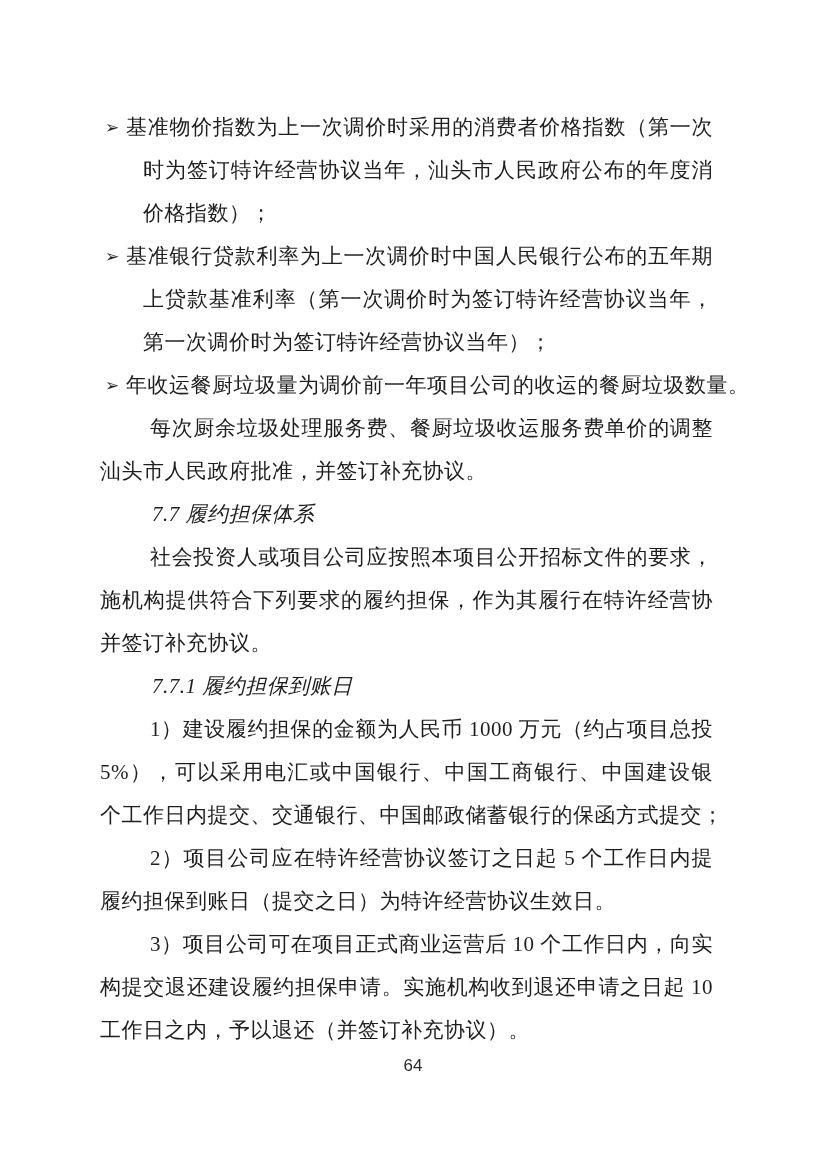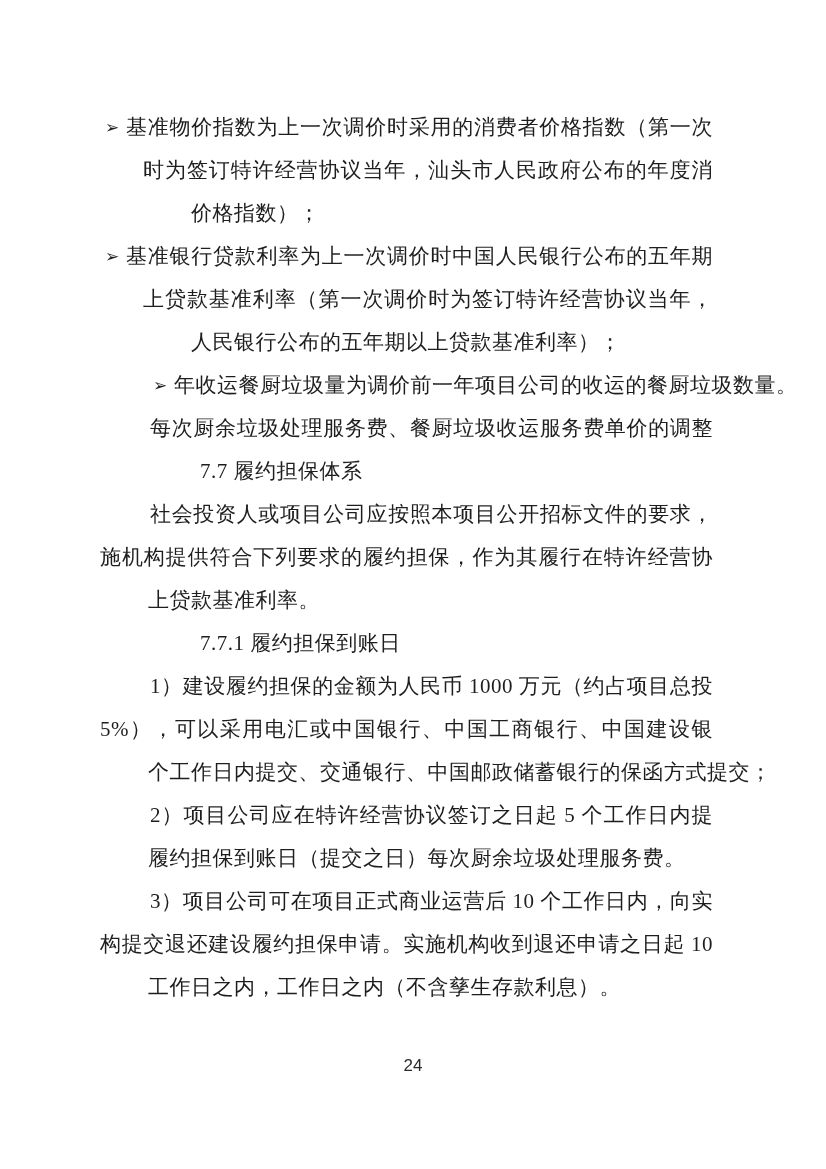--- a/index.html
+++ b/index.html
@@ -16,36 +16,36 @@
     position:absolute;
     left:100px;top:106px;
     width:613px;
   }
   .line{
     height:43px;
     line-height:43px;
     font-size:21px;
     letter-spacing:0.5px;
   }
-  .nw{white-space:nowrap;margin-left:48px;}
+  .nw{white-space:nowrap;}
   .just{
     text-align:justify;
     text-align-last:justify;
     overflow:hidden;
   }
   .bf{position:relative;padding-left:26px;}
   .marker{
     position:absolute;
     left:5px;top:0;
     font-size:17px;
     font-family:"DejaVu Sans","Liberation Sans",sans-serif;
   }
   .bc{padding-left:43px;}
   .pf{text-indent:50px;}
-  .hd{padding-left:52px;}
+  .hd{padding-left:52px;font-style:italic;}
   .pageno{
     position:absolute;
     left:0;top:1056px;
     width:100%;
     text-align:center;
     font-family:"Liberation Sans","DejaVu Sans",sans-serif;
     font-size:17px;
     color:#2a2a2a;
   }
 </style>
@@ -60,44 +60,45 @@
       <span>基准物价指数为上一次调价时采用的消费者价格指数（第一次调价</span>
     </div>
     <div class="line just bc">时为签订特许经营协议当年，汕头市人民政府公布的年度消费者</div>
     <div class="line nw bc">价格指数）；</div>
 
     <div class="line just bf">
       <span class="marker">➢</span>
       <span>基准银行贷款利率为上一次调价时中国人民银行公布的五年期以</span>
     </div>
     <div class="line just bc">上贷款基准利率（第一次调价时为签订特许经营协议当年，中国</div>
-    <div class="line nw bc">人民银行公布的五年期以上贷款基准利率）；</div>
+    <div class="line nw bc">第一次调价时为签订特许经营协议当年）；</div>
 
     <div class="line nw bf">
       <span class="marker">➢</span>
       <span>年收运餐厨垃圾量为调价前一年项目公司的收运的餐厨垃圾数量。</span>
     </div>
 
     <div class="line just pf">每次厨余垃圾处理服务费、餐厨垃圾收运服务费单价的调整须报</div>
+    <div class="line nw">汕头市人民政府批准，并签订补充协议。</div>
 
     <div class="line nw hd">7.7 履约担保体系</div>
 
     <div class="line just pf">社会投资人或项目公司应按照本项目公开招标文件的要求，向实</div>
     <div class="line just">施机构提供符合下列要求的履约担保，作为其履行在特许经营协议下</div>
-    <div class="line nw">上贷款基准利率。</div>
+    <div class="line nw">并签订补充协议。</div>
 
     <div class="line nw hd">7.7.1 履约担保到账日</div>
 
     <div class="line just pf">1）建设履约担保的金额为人民币 1000 万元（约占项目总投资</div>
     <div class="line just">5%），可以采用电汇或中国银行、中国工商银行、中国建设银行、</div>
     <div class="line nw">个工作日内提交、交通银行、中国邮政储蓄银行的保函方式提交；</div>
 
     <div class="line just pf">2）项目公司应在特许经营协议签订之日起 5 个工作日内提交，</div>
-    <div class="line nw">履约担保到账日（提交之日）每次厨余垃圾处理服务费。</div>
+    <div class="line nw">履约担保到账日（提交之日）为特许经营协议生效日。</div>
 
     <div class="line just pf">3）项目公司可在项目正式商业运营后 10 个工作日内，向实施机</div>
     <div class="line just">构提交退还建设履约担保申请。实施机构收到退还申请之日起 10 个</div>
-    <div class="line nw">工作日之内，工作日之内（不含孳生存款利息）。</div>
+    <div class="line nw">工作日之内，予以退还（并签订补充协议）。</div>
 
   </div>
 
-  <div class="pageno">24</div>
+  <div class="pageno">64</div>
 </div>
 
 </body></html>

